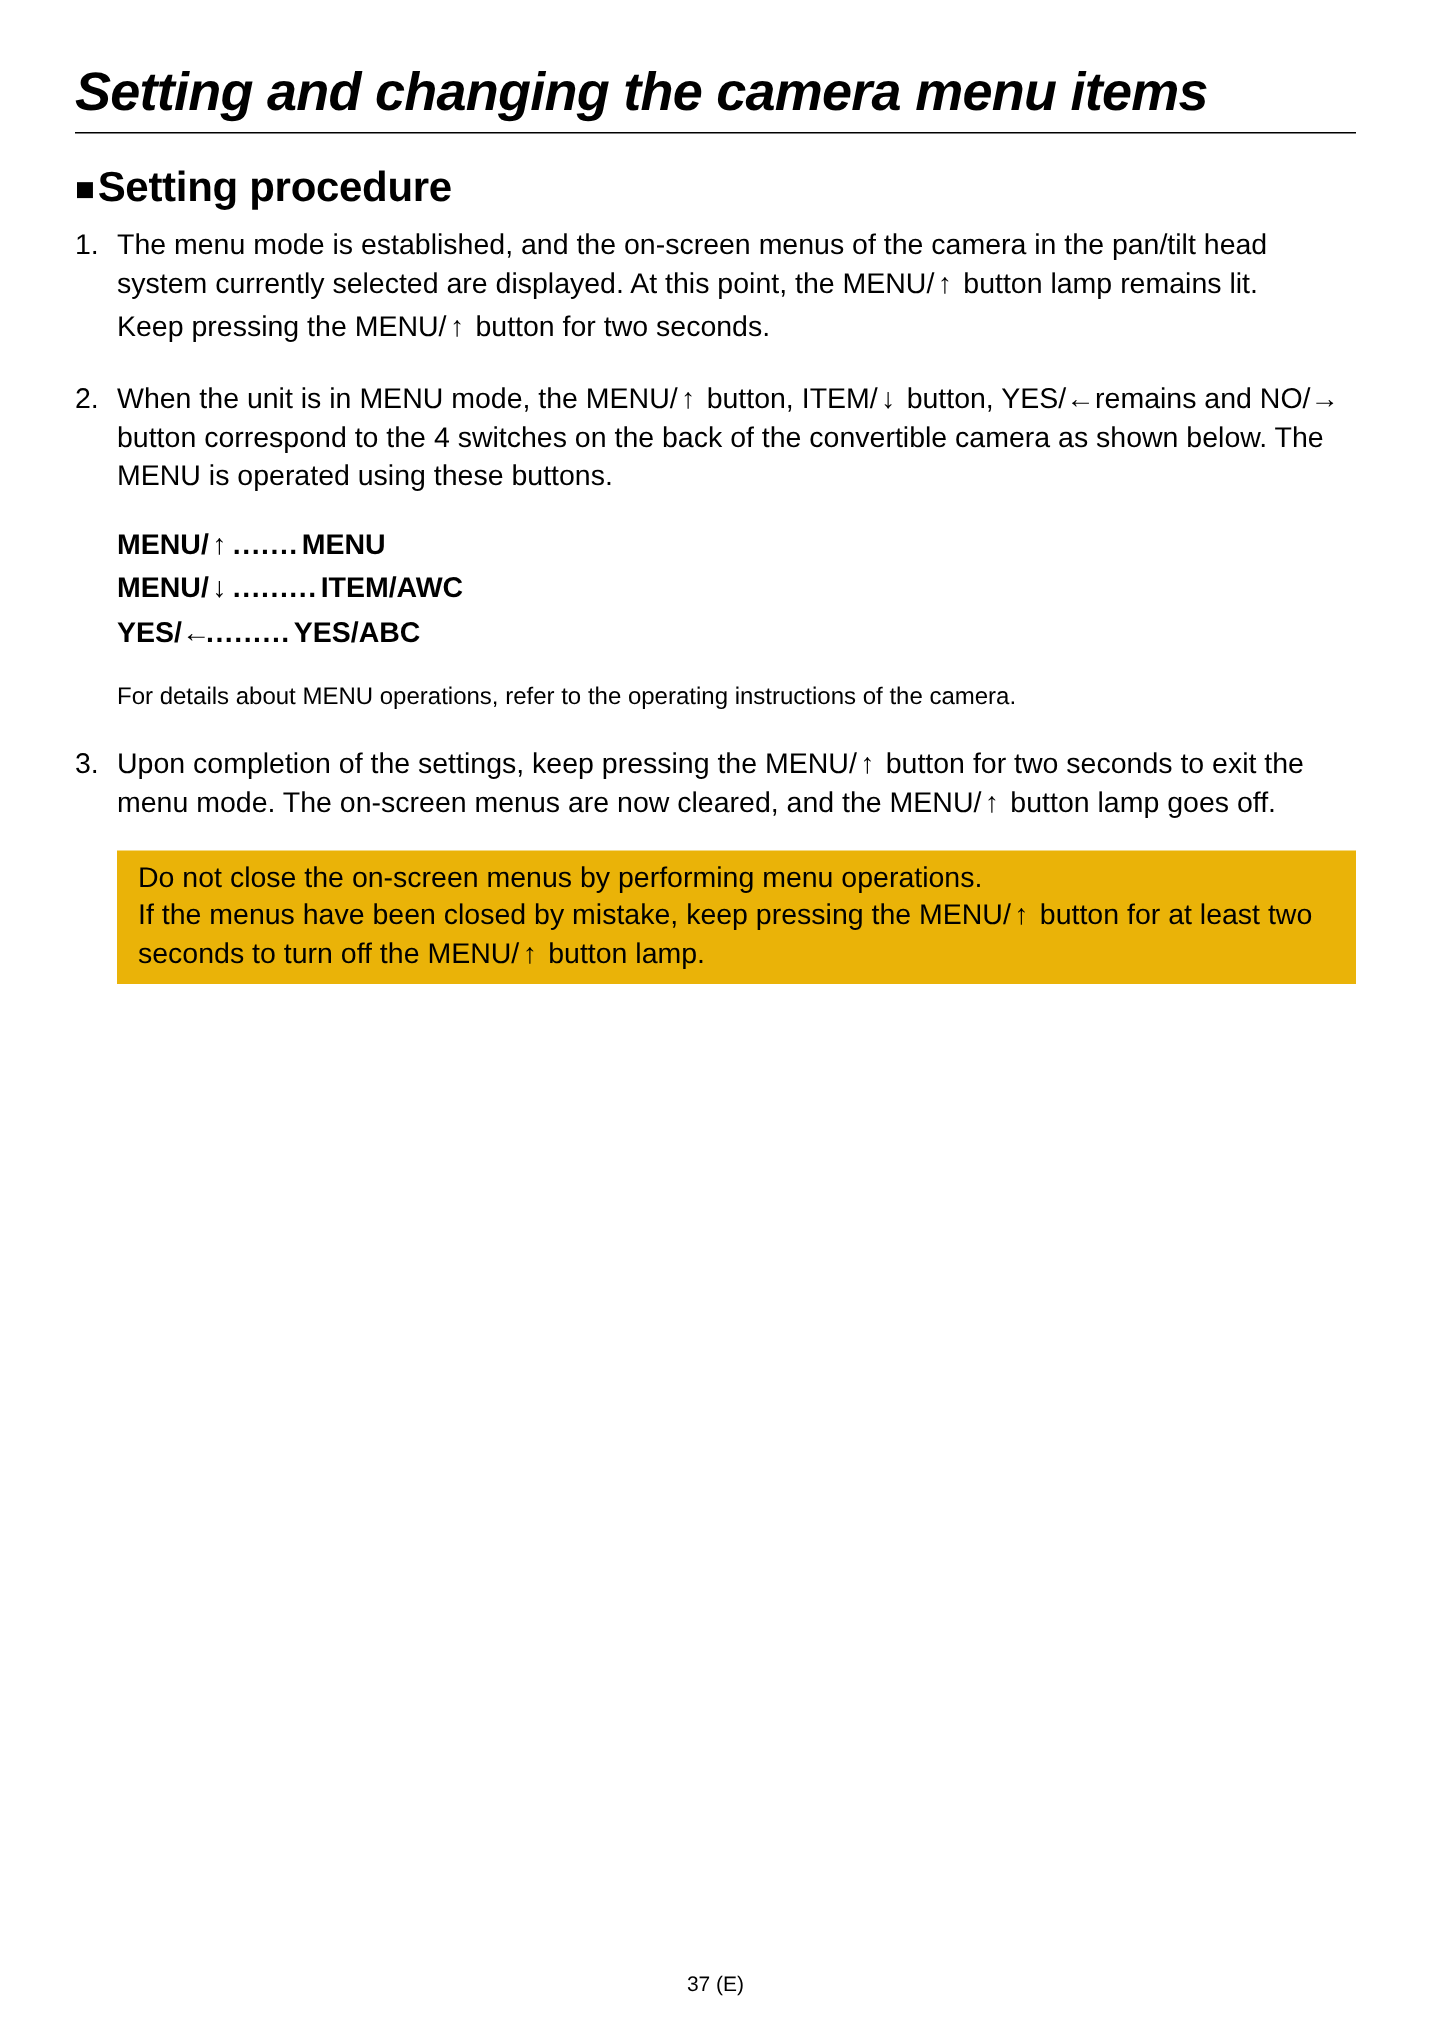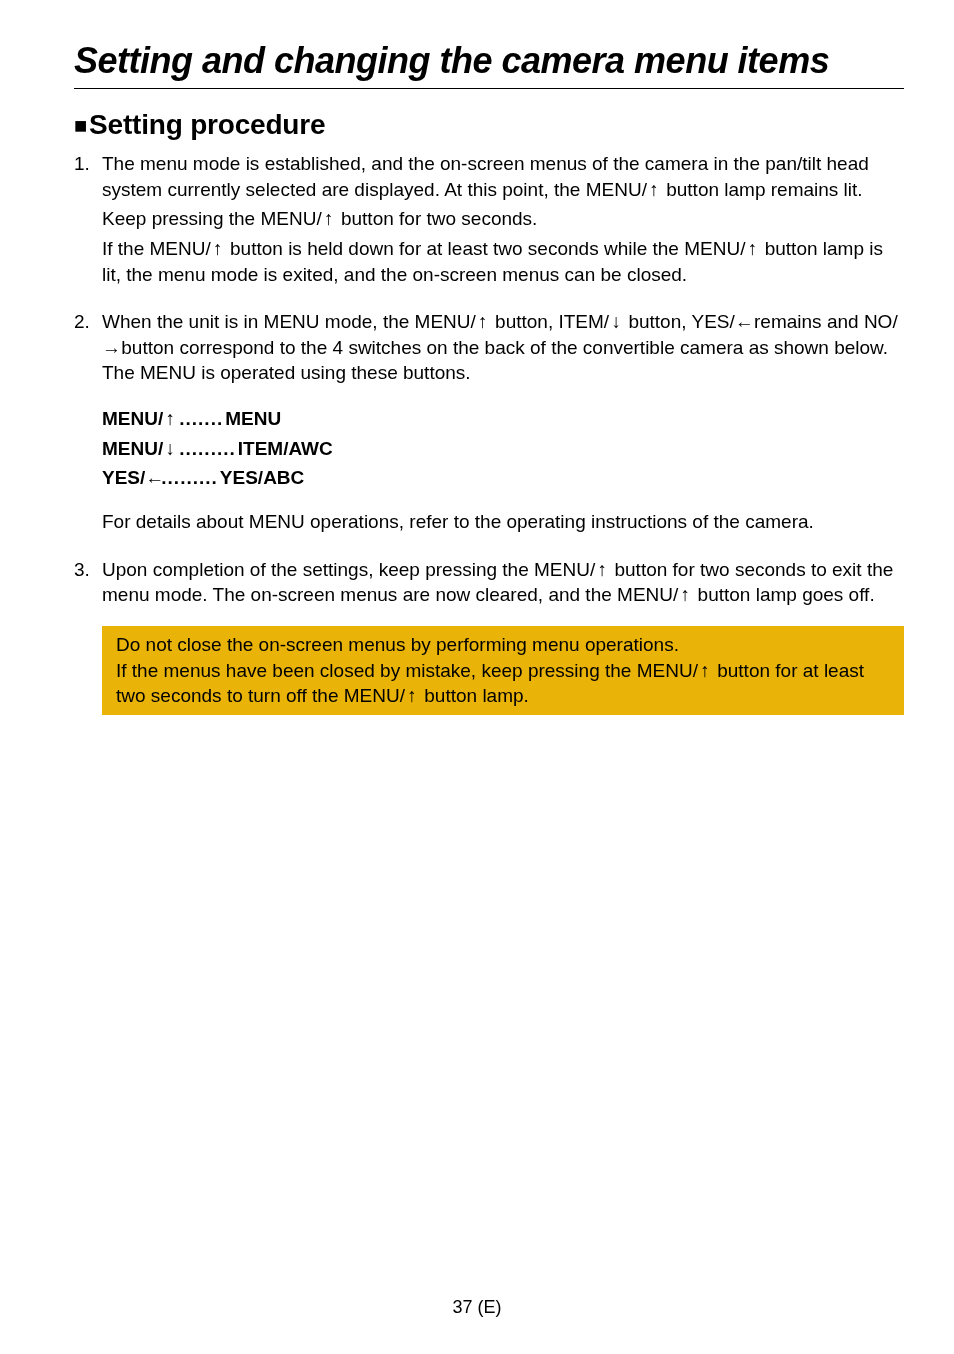--- a/index.html
+++ b/index.html
@@ -4,21 +4,21 @@
   <style>
     body {
       margin: 0;
       padding: 0;
       font-family: Arial, Helvetica, sans-serif;
       background: #fff;
       color: #000;
       width: 954px;
     }
     .page {
-      padding: 40px 50px 30px 74px;
+      padding: 40px 50px 30px 50px;
       box-sizing: border-box;
       min-height: 1354px;
       position: relative;
     }
     .main-title {
       font-family: Arial, Helvetica, sans-serif;
       font-style: italic;
       font-weight: bold;
       font-size: 36px;
       margin: 0 0 6px 0;
@@ -79,43 +79,43 @@
       white-space: nowrap;
     }
     .mapping .dots {
       letter-spacing: 1px;
       padding: 0 2px;
     }
     .mapping .val {
       white-space: nowrap;
     }
     .refline {
-      font-size: 19px;
+      font-size: 16px;
       margin-bottom: 22px;
       padding-left: 0px;
     }
     .note {
       background: #eab308;
       font-size: 19px;
       line-height: 1.35;
       padding: 6px 14px 6px 14px;
       margin-top: 18px;
     }
     .arrow {
       display: inline-block;
       width: 14px;
       text-align: center;
     }
     .pagefoot {
       position: absolute;
-      bottom: 36px;
+      bottom: 24px;
       left: 0;
       right: 0;
       text-align: center;
-      font-size: 18px;
+      font-size: 14px;
     }
   </style>
 </head>
 <body>
 
 <div class="page">
 
   <h1 class="main-title">Setting and changing the camera menu items</h1>
   <hr class="title-rule">
 
@@ -124,23 +124,20 @@
   </h2>
 
   <ol class="outer">
 
     <li data-num="1">
       <div class="para">
         <span>The menu mode is established, and the on-screen menus of the camera in the pan/tilt head system currently selected are displayed. At this point, the MENU/</span><span class="arrow">↑</span><span> button lamp remains lit.</span>
       </div>
       <div class="para">
         <span>Keep pressing the MENU/</span><span class="arrow">↑</span><span> button for two seconds.</span>
-      </div>
-      <div class="para">
-        <span>If the MENU/</span><span class="arrow">↑</span><span> button is held down for at least two seconds while the MENU/</span><span class="arrow">↑</span><span> button lamp is lit, the menu mode is exited, and the on-screen menus can be closed.</span>
       </div>
     </li>
 
     <li data-num="2">
       <div class="para">
         <span>When the unit is in MENU mode, the MENU/</span><span class="arrow">↑</span><span> button, ITEM/</span><span class="arrow">↓</span><span> button, YES/</span><span class="arrow">←</span><span> remains and NO/</span><span class="arrow">→</span><span> button correspond to the 4 switches on the back of the convertible camera as shown below. The MENU is operated using these buttons.</span>
       </div>
 
       <div class="mapping">
         <div class="row">

